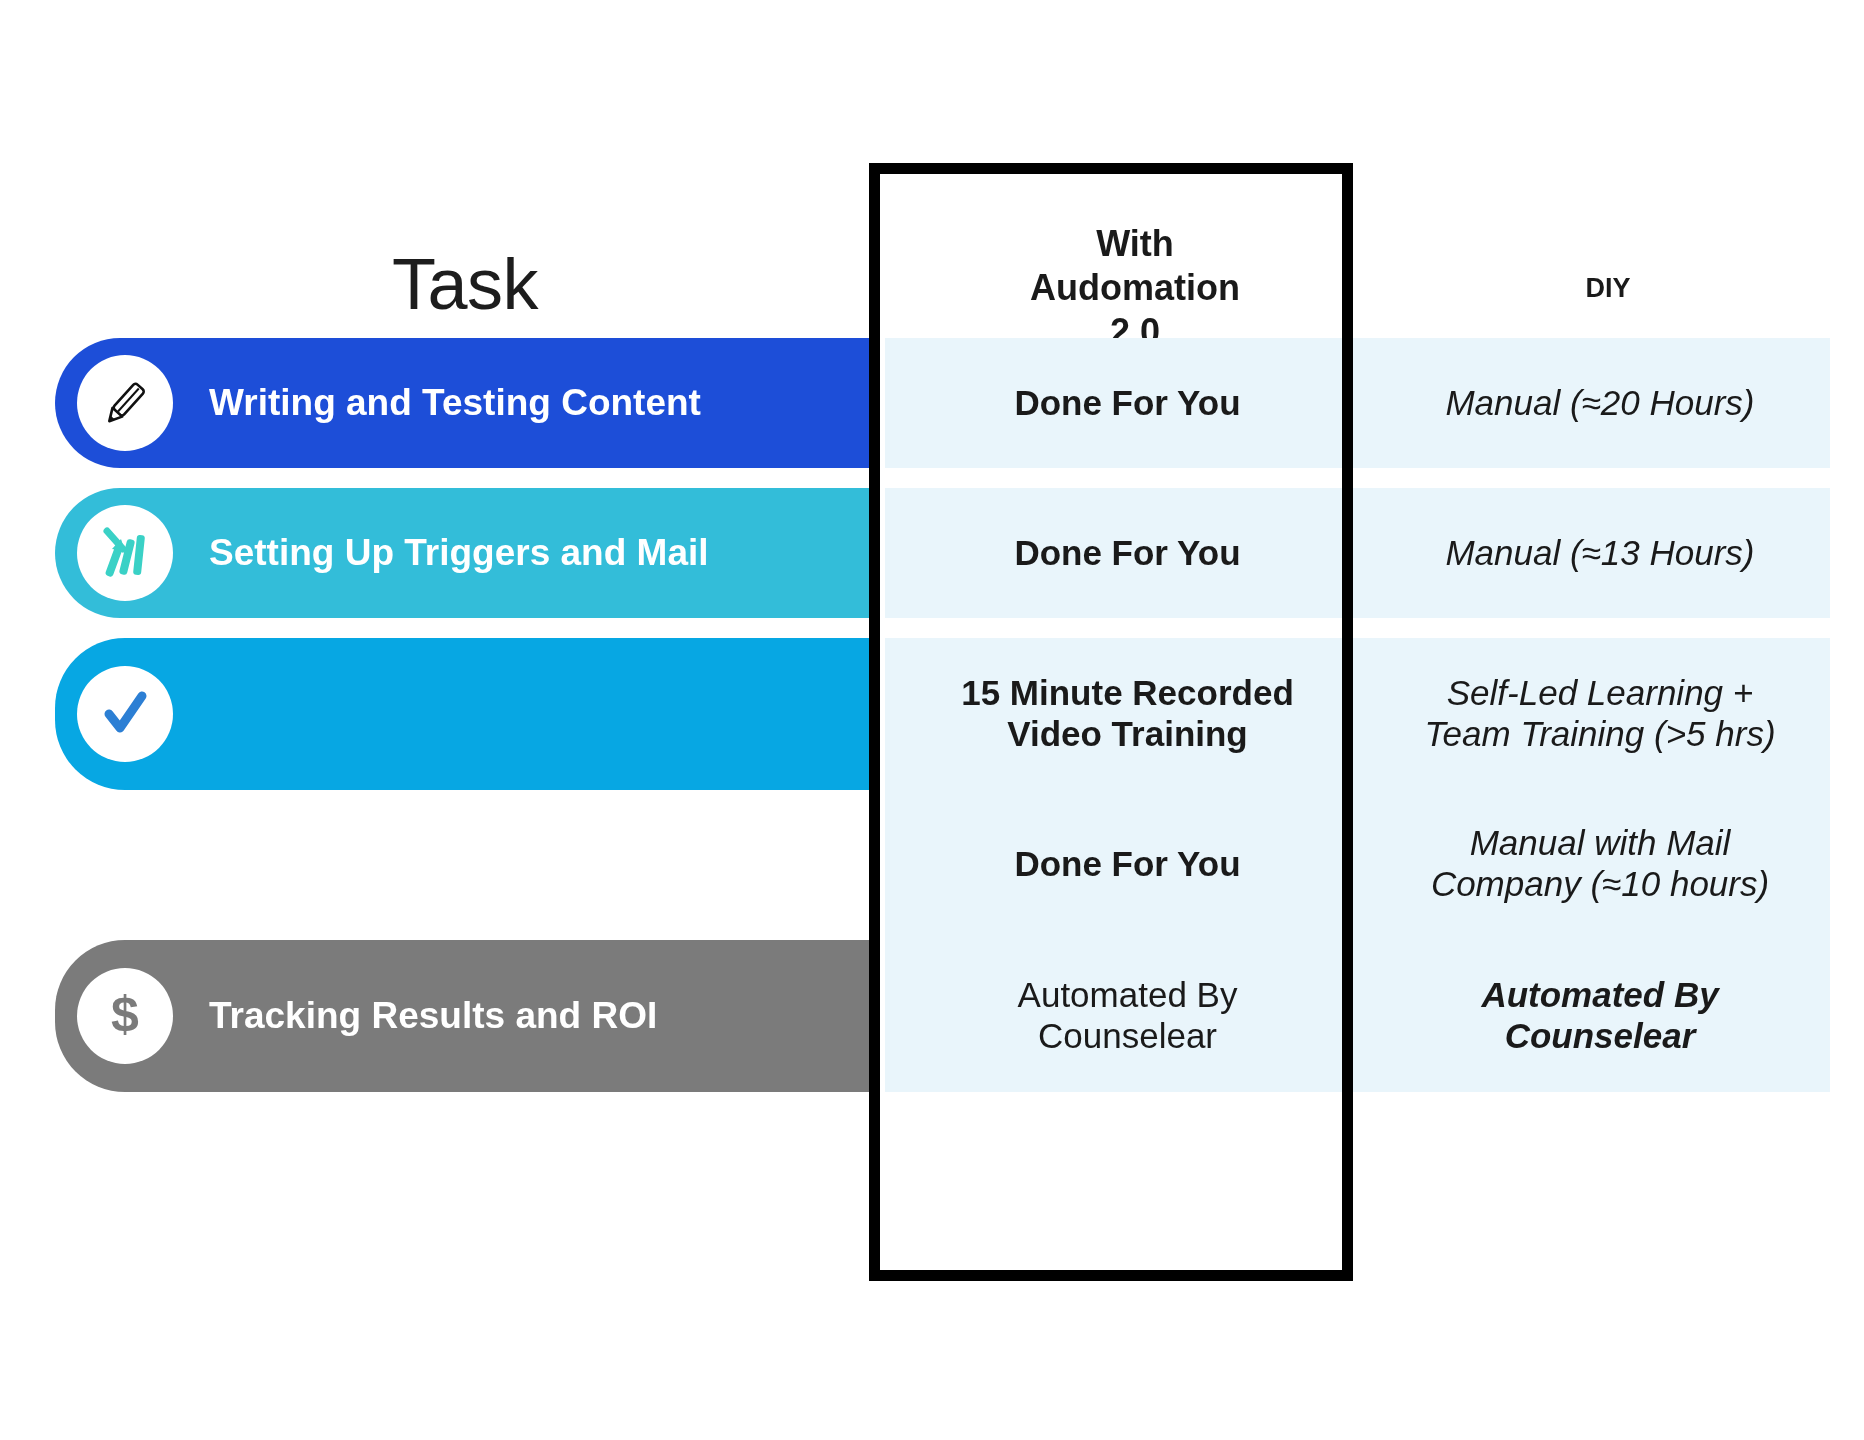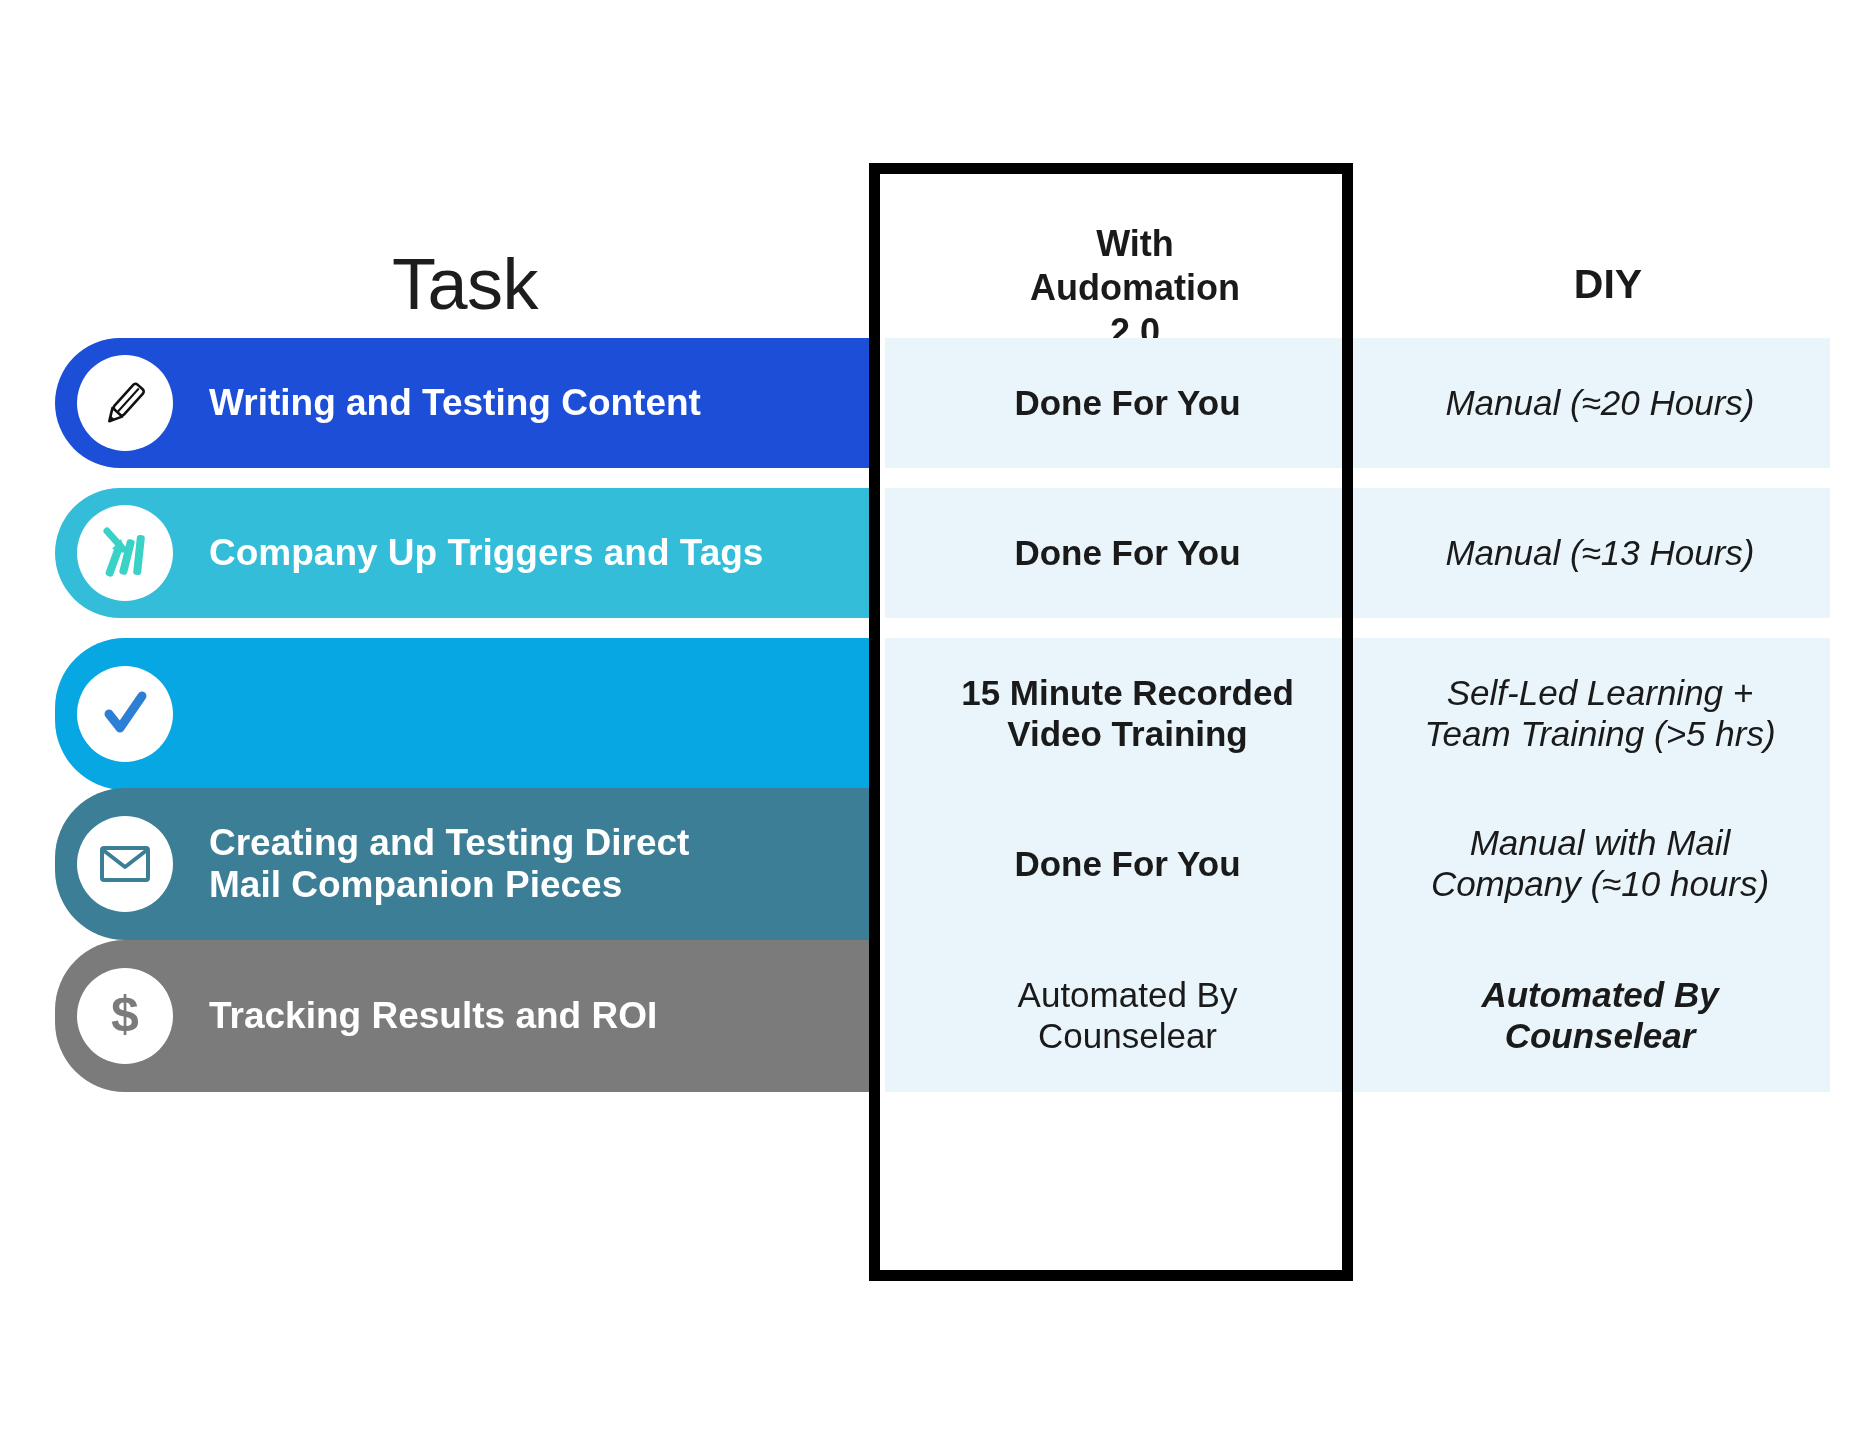--- a/index.html
+++ b/index.html
@@ -43,24 +43,24 @@
     text-align: center;
     font-size: 36px;
     font-weight: 700;
     color: #1a1a1a;
     line-height: 1.22;
   }
 
   .hdr-diy {
     position: absolute;
     left: 1380px;
-    top: 260px;
+    top: 272px;
     width: 456px;
     text-align: center;
-    font-size: 41px;
+    font-size: 27px;
     font-weight: 700;
     color: #1a1a1a;
     line-height: 1.2;
   }
 
   
   .stripe {
     position: absolute;
     background: #e9f5fb;
   }
@@ -186,41 +186,31 @@
   <div class="task-row" style="top:488px; height:130px; background:#33bdd9;">
     <span class="task-icon">
       <svg width="68" height="68" viewBox="0 0 68 68">
         <rect x="44" y="16" width="8" height="40" rx="3" fill="#3ad1c6" transform="rotate(6 48 36)"></rect>
         <rect x="32" y="20" width="8" height="36" rx="3" fill="#3ad1c6" transform="rotate(14 36 38)"></rect>
         <rect x="19" y="26" width="8" height="32" rx="3" fill="#3ad1c6" transform="rotate(20 23 42)"></rect>
         <path d="M16 12 L32 30" stroke="#3ad1c6" stroke-width="7" stroke-linecap="round"></path>
         <path d="M34 32 L21 30 L30 20 Z" fill="#3ad1c6"></path>
       </svg>
     </span>
-    <span class="task-label">Company Up Triggers and Tags</span>
+    <span class="task-label">Setting Up Triggers and Mail</span>
   </div>
 
   <div class="task-row" style="top:638px; height:152px; background:#07a7e3;">
     <span class="task-icon">
       <svg width="60" height="60" viewBox="0 0 60 60">
         <path d="M14 30 L25 44 L47 12" fill="none" stroke="#2c7fd4" stroke-width="9" stroke-linecap="round" stroke-linejoin="round"></path>
       </svg>
     </span>
   </div>
 
-  <div class="task-row" style="top:788px; height:152px; background:#3c7e96;">
-    <span class="task-icon">
-      <svg width="62" height="62" viewBox="0 0 62 62">
-        <rect x="8" y="15" width="46" height="32" rx="2" fill="#ffffff" stroke="#3c7e96" stroke-width="4"></rect>
-        <path d="M9 17 L31 34 L53 17" fill="none" stroke="#3c7e96" stroke-width="4" stroke-linecap="round" stroke-linejoin="round"></path>
-      </svg>
-    </span>
-    <span class="task-label">Creating and Testing Direct
-Mail Companion Pieces</span>
-  </div>
 
   <div class="task-row" style="top:940px; height:152px; background:#7b7b7b;">
     <span class="task-icon">
       <svg width="60" height="60" viewBox="0 0 60 60">
         <text x="30" y="45" text-anchor="middle" font-family="Liberation Sans, sans-serif" font-size="50" font-weight="700" fill="#7b7b7b">$</text>
       </svg>
     </span>
     <span class="task-label">Tracking Results and ROI</span>
   </div>
 

